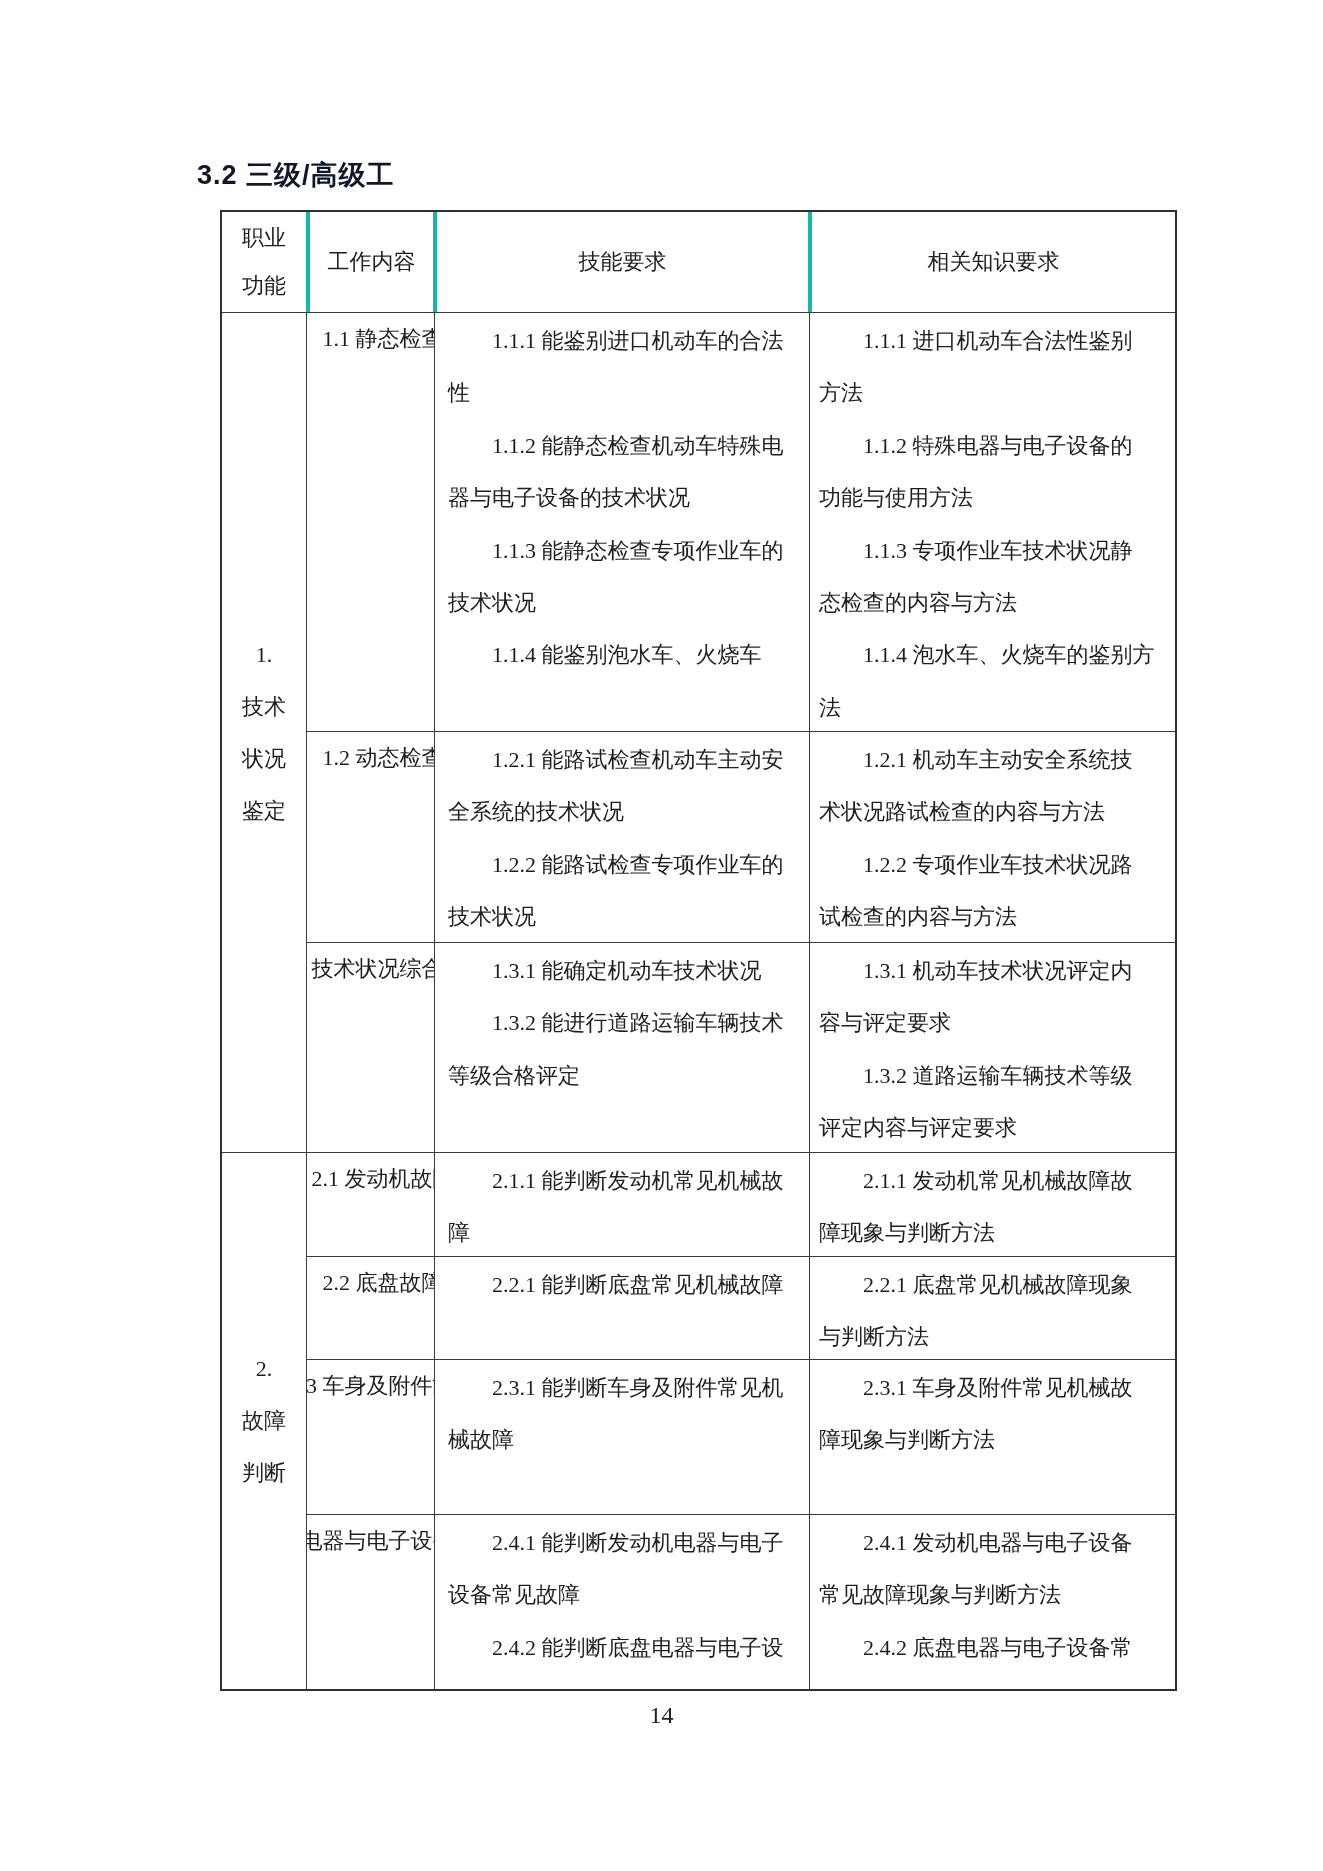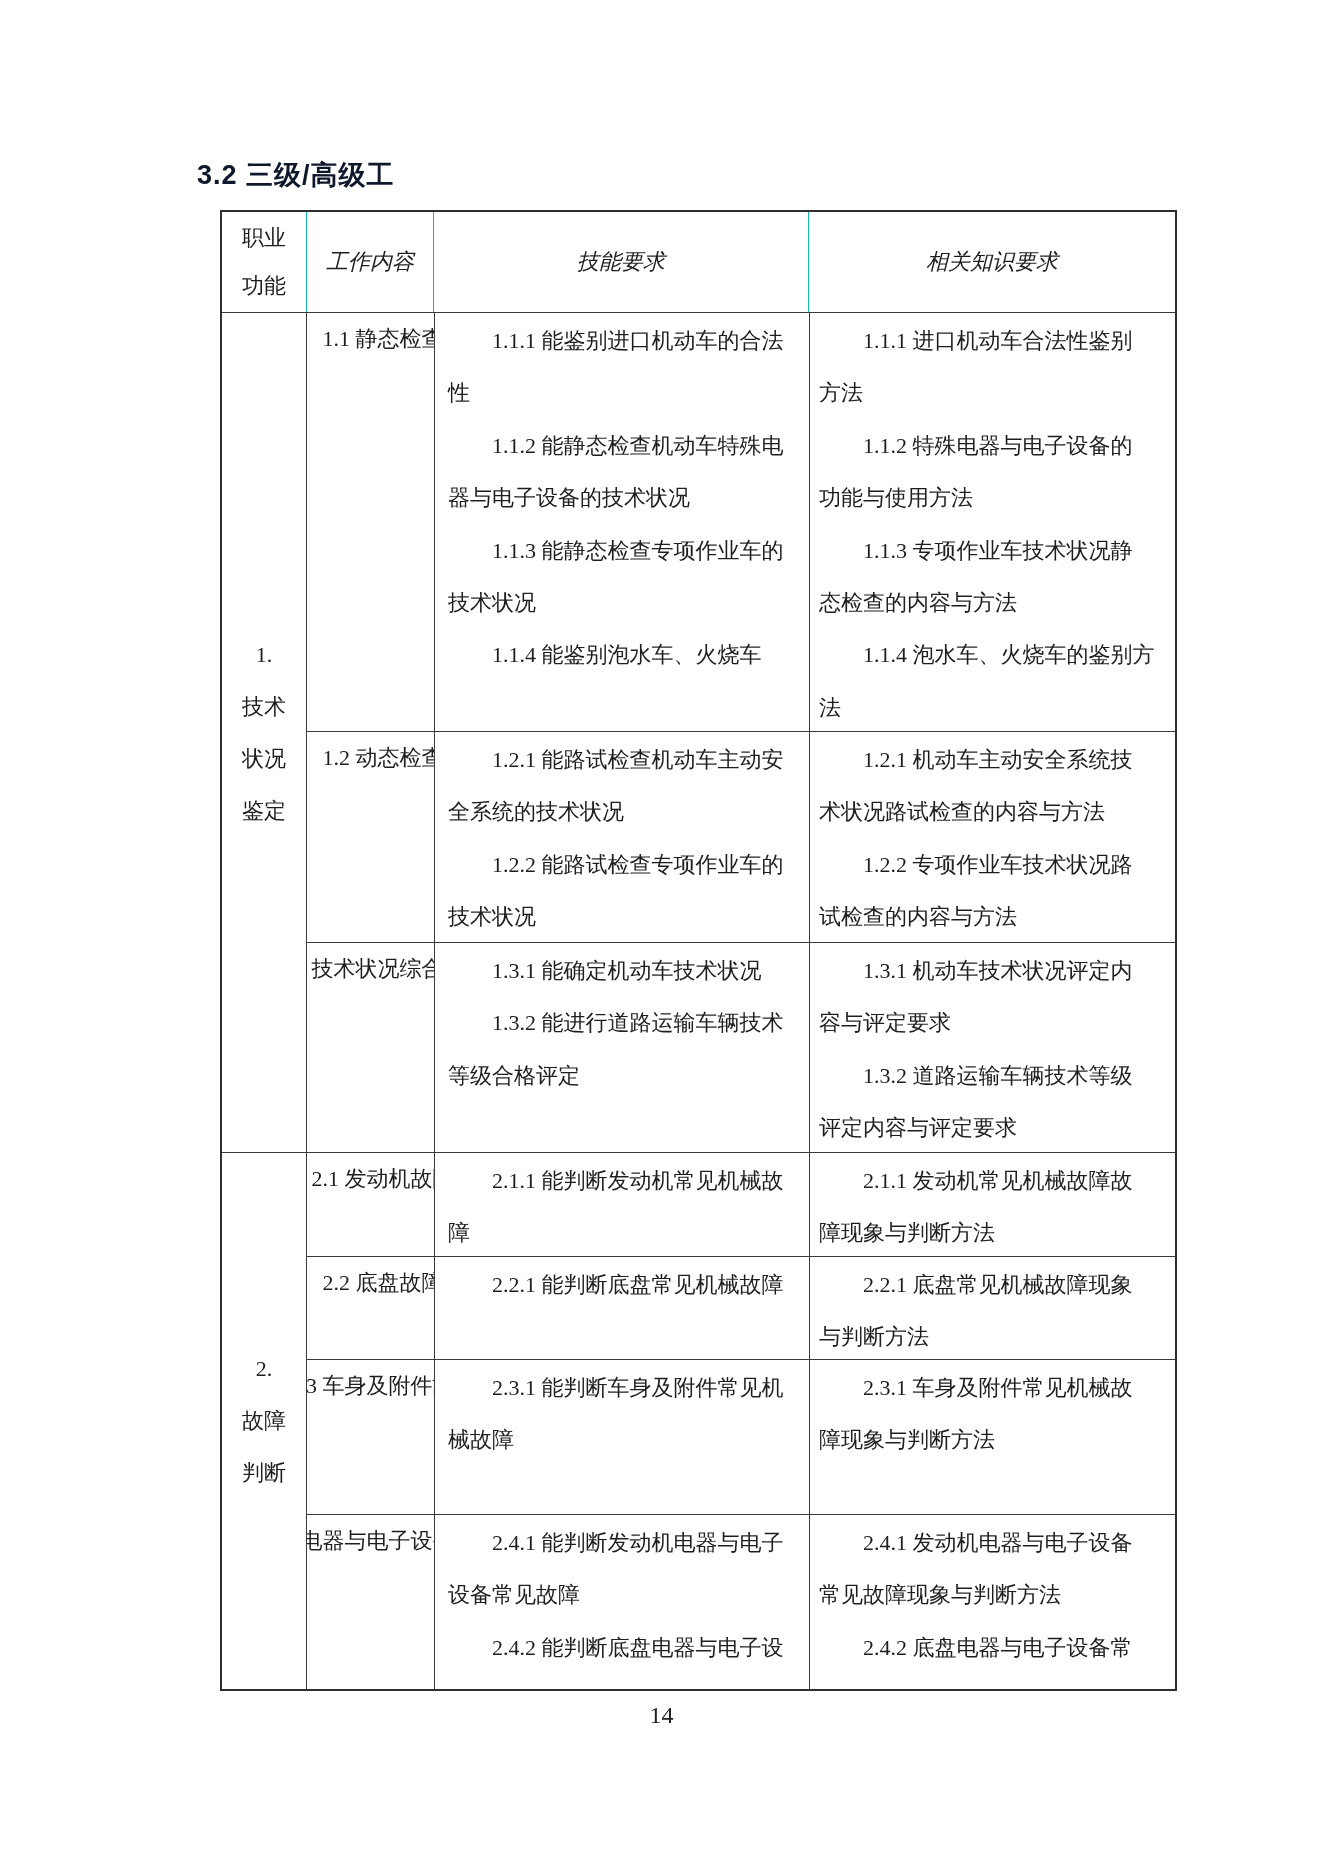--- a/index.html
+++ b/index.html
@@ -17,21 +17,21 @@
     position:absolute;left:188px;top:210px;width:957px;
     border:2px solid #2f2f2f;box-sizing:border-box;
     font-size:22px;
     margin-left:32px;
   }
   .thead{display:flex;height:100px;border-bottom:1px solid #3a3a3a;}
   .hcell{
     display:flex;flex-direction:column;align-items:center;justify-content:center;
     box-sizing:border-box;line-height:48px;text-align:center;
   }
-  .hcell+.hcell{border-left:1px solid #14b8a6;font-style:italic;}
+  .hcell+.hcell{border-left:4px solid #14b8a6;}
   .w-func{width:84px;flex:none;}
   .w-work{width:127px;flex:none;}
   .w-skill{width:375px;flex:none;}
   .w-know{flex:1;}
   .section{display:flex;}
   .section+.section{border-top:1px solid #3a3a3a;}
   .func-cell{
     width:84px;flex:none;display:flex;flex-direction:column;
     align-items:center;justify-content:center;line-height:52px;text-align:center;
     box-sizing:border-box;

